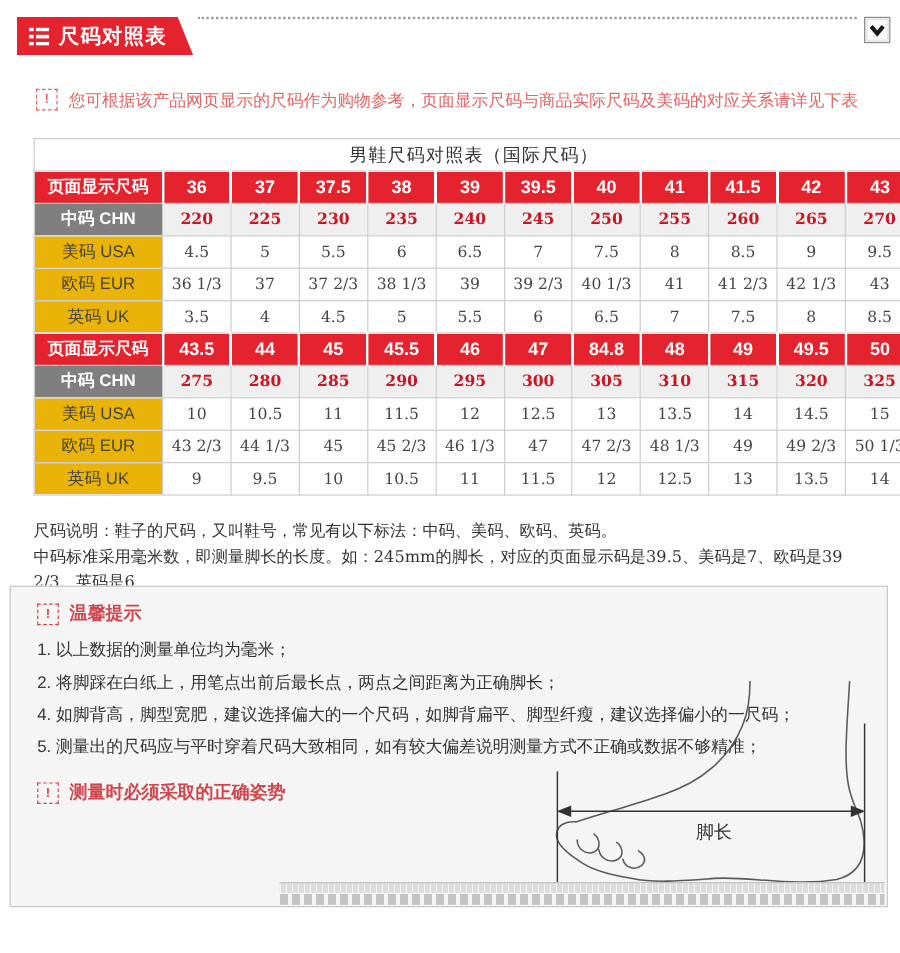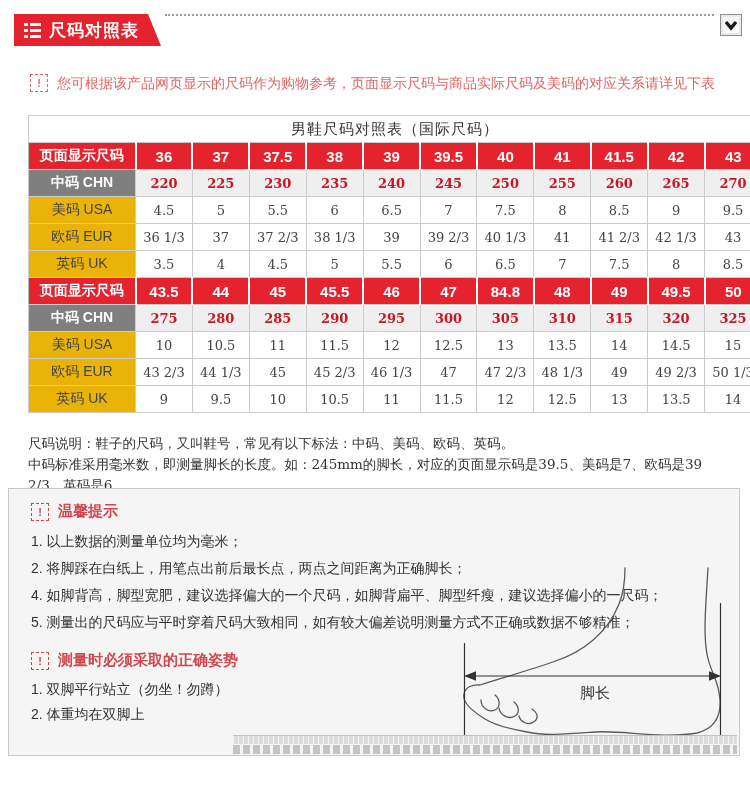--- a/index.html
+++ b/index.html
@@ -279,24 +279,20 @@
         <li>1. 以上数据的测量单位均为毫米；</li>
         <li>2. 将脚踩在白纸上，用笔点出前后最长点，两点之间距离为正确脚长；</li>
         <li>4. 如脚背高，脚型宽肥，建议选择偏大的一个尺码，如脚背扁平、脚型纤瘦，建议选择偏小的一尺码；</li>
         <li>5. 测量出的尺码应与平时穿着尺码大致相同，如有较大偏差说明测量方式不正确或数据不够精准；</li>
       </ul>
 
     <div class="tips-heading measure-heading">
       <span class="excl-icon dark">!</span>
       <span>测量时必须采取的正确姿势</span>
     </div>
-    <ul class="tip-list compact">
-        <li>1. 双脚平行站立（勿坐！勿蹲）</li>
-        <li>2. 体重均在双脚上</li>
-      </ul>
   </div>
 
   <svg class="foot-svg" width="292" height="189" viewBox="0 0 292 189">
     <g fill="none" stroke="#5a5a5a" stroke-width="1.3" stroke-linecap="round">
       <path d="M261,20 C259,55 256,85 260,106 C263,124 272,132 273,152
         C274,170 266,181 250,185 C214,191 176,182 148,184 C120,186 98,188 80,184
         C63,181 49,178 38,171 C25,163 15,154 17,146 C18,139 26,136 33,137
         C58,129 83,122 106,114 C137,104 161,84 172,56 C177,44 178,31 178,20"></path>
       <path d="M34,152 c0,7 7,13 14,10 c6,-3 5,-11 0,-15"></path>
       <path d="M52,160 c1,7 9,12 16,8 c5,-3 4,-10 -1,-14"></path>

